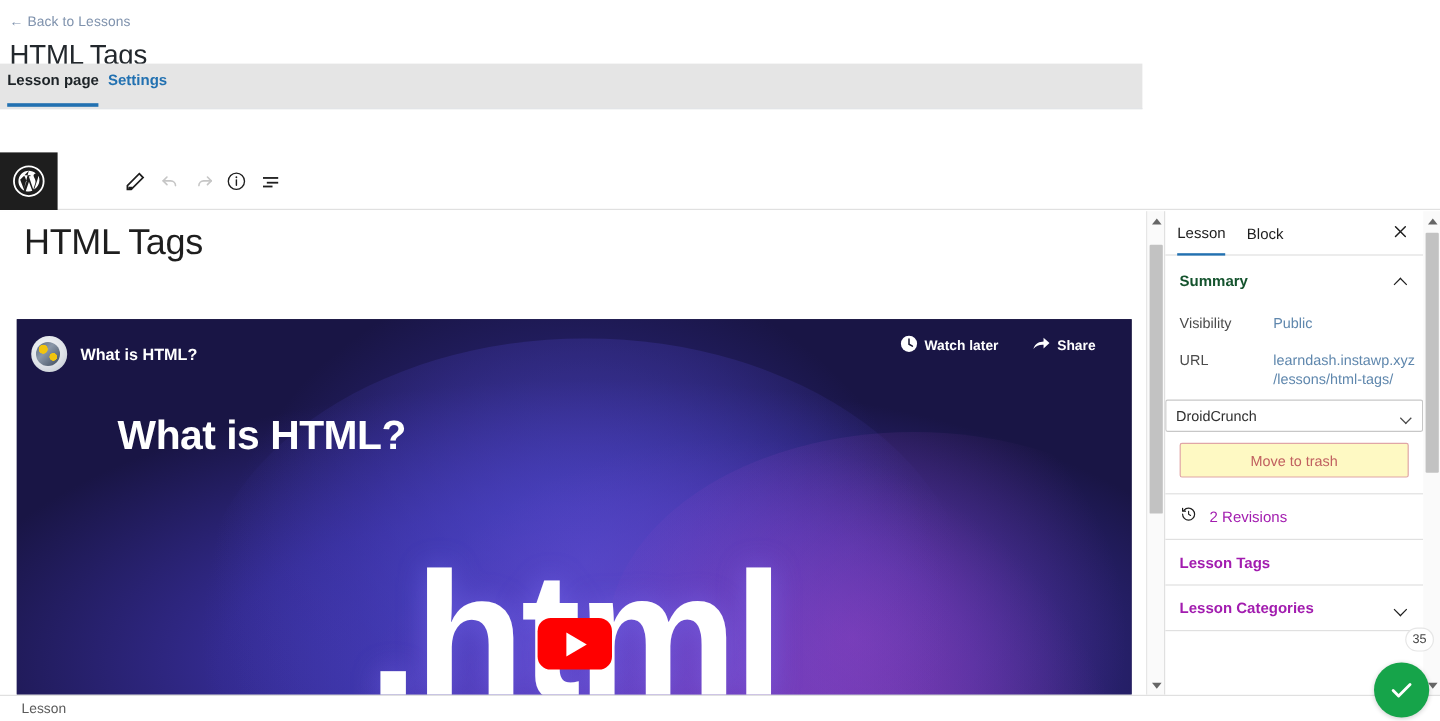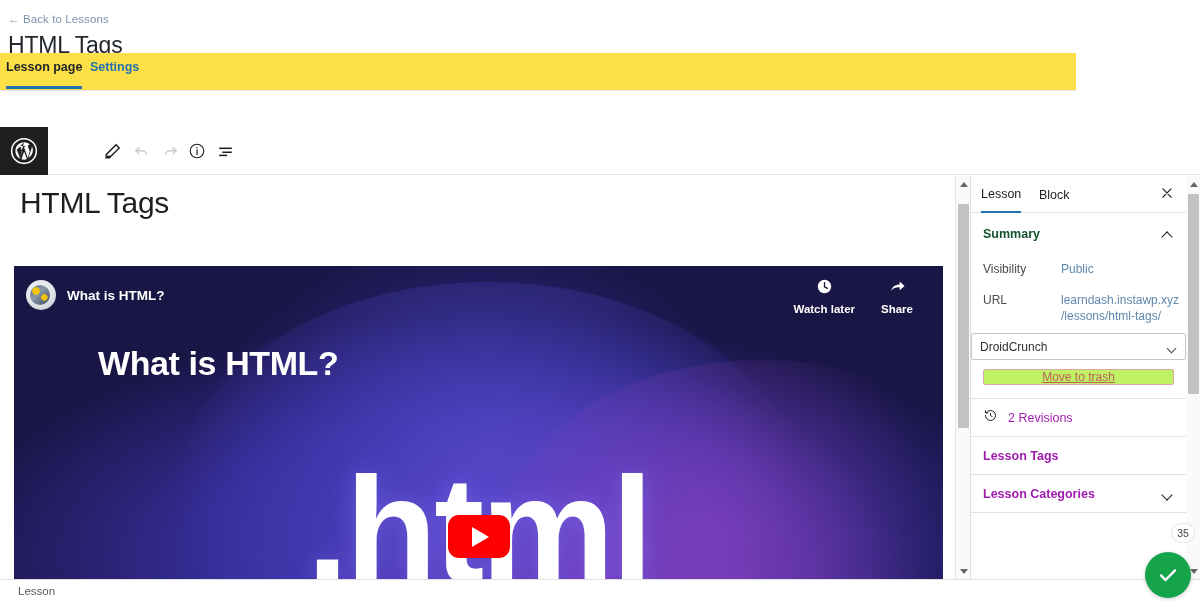--- a/index.html
+++ b/index.html
@@ -20,22 +20,22 @@
   .back-link {
     position: absolute; left: 8px; top: 1px;
     font-size: 11.5px; color: #7f92ad; letter-spacing: .1px;
     text-decoration: none; cursor: pointer;
   }
   .ld-title {
     position: absolute; left: 8px; top: 20px;
     font-size: 23px; font-weight: 400; color: #23282d; letter-spacing: -0.2px;
   }
   .ld-tabs {
-    position: absolute; left: 0; top: 53px; width: 1076px; height: 38px;
-    background: #fde047; border-bottom: 1px solid #e2e4e7;
+    position: absolute; left: 0; top: 53px; width: 952px; height: 38px;
+    background: #e5e5e5; border-bottom: 1px solid #e2e4e7;
   }
   .ld-tab {
     position: absolute; top: 7px; font-size: 12.5px; font-weight: 700;
     cursor: pointer; padding-bottom: 12px;
   }
   .ld-tab.t0 { left: 6px; color: #1d2327; border-bottom: 3px solid #2271b1; }
   .ld-tab.t1 { left: 90px; color: #2271b1; }
 
   
   .gb-header {
@@ -156,21 +156,21 @@
     content: ""; position: absolute; left: 4px; top: 5px; width: 20px; height: 20px;
     background:
       radial-gradient(circle at 30% 30%, #f1c40f 0%, #f1c40f 18%, rgba(241,196,15,0) 20%),
       radial-gradient(circle at 72% 62%, #f1c40f 0%, #f1c40f 16%, rgba(241,196,15,0) 18%),
       linear-gradient(135deg, #5b6b80 0%, #8b98a8 40%, #3d4a5c 100%);
     border-radius: 50%;
   }
   .yt-title { color: #ffffff; font-size: 13.5px; font-weight: 700; }
 
   .yt-actions { position: absolute; right: 30px; top: 12px; display: flex; gap: 26px; }
-  .yt-action { display: flex; flex-direction: column; align-items: center; gap: 4px; cursor: pointer; }
+  .yt-action { display: flex; flex-direction: row; align-items: center; gap: 4px; cursor: pointer; }
   .yt-action .lbl { color: #ffffff; font-size: 11.5px; font-weight: 700; }
 
   .vid-headline {
     position: absolute; left: 84px; top: 78px;
     color: #ffffff; font-size: 34px; font-weight: 700; letter-spacing: -0.4px;
   }
   .vid-html {
     position: absolute; left: 50%; top: 206px; transform: translateX(-50%);
     color: #ffffff; font-size: 150px; font-weight: 700; line-height: .78;
     letter-spacing: -3px; white-space: nowrap;
@@ -251,23 +251,23 @@
   }
   .sb-select {
     margin: 2px 0 0; height: 27px; border: 1px solid #c7c7c7; border-radius: 2px;
     background: #fff; display: flex; align-items: center; justify-content: space-between;
     padding: 0 8px; font-size: 12px; color: #2f2f2f; cursor: pointer;
   }
   .sb-select .chev { width: 10px; height: 10px; }
   .sb-select .chev::before { border-color: #4b4b4b; width: 6px; height: 6px; }
 
   .trash-btn {
-    margin: 9px 12px 0; height: 16px; border: 1px solid #e0a6a6; border-radius: 2px;
-    background: #bef264; color: #c06060; font-size: 12px;
-    display: flex; align-items: center; justify-content: center; cursor: pointer; text-decoration: underline;
+    margin: 9px 12px 0; height: 29px; border: 1px solid #e0a6a6; border-radius: 2px;
+    background: #fef9c3; color: #c06060; font-size: 12px;
+    display: flex; align-items: center; justify-content: center; cursor: pointer;
   }
   .sb-divider { height: 1px; background: #e0e0e0; margin-top: 13px; }
 
   .sb-click-row {
     height: 38px; display: flex; align-items: center; padding: 0 12px;
     border-bottom: 1px solid #e0e0e0; cursor: pointer; gap: 10px;
   }
   .sb-click-row .label { font-size: 12.5px; color: #a21caf; }
   .sb-click-row.bold .label { font-weight: 700; }
   .sb-click-row .spacer { flex: 1; }

